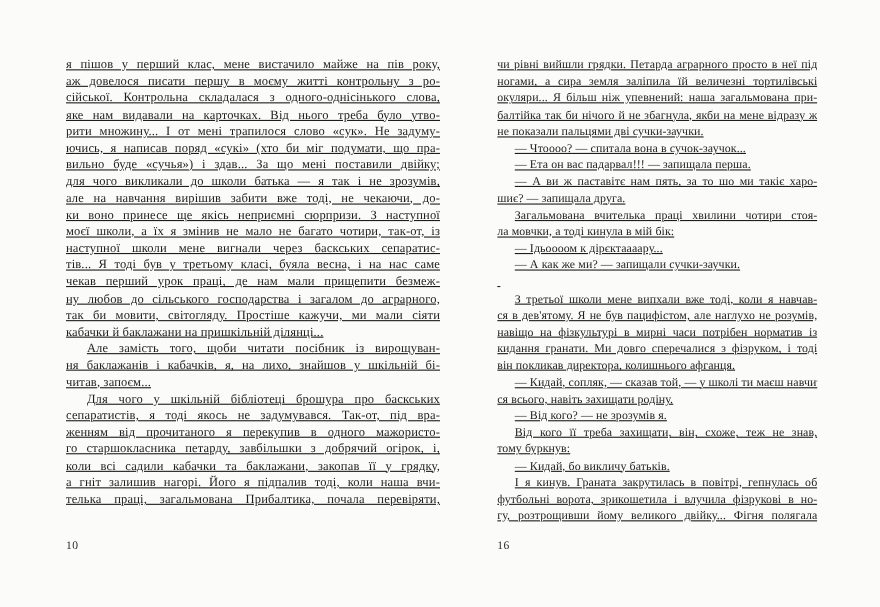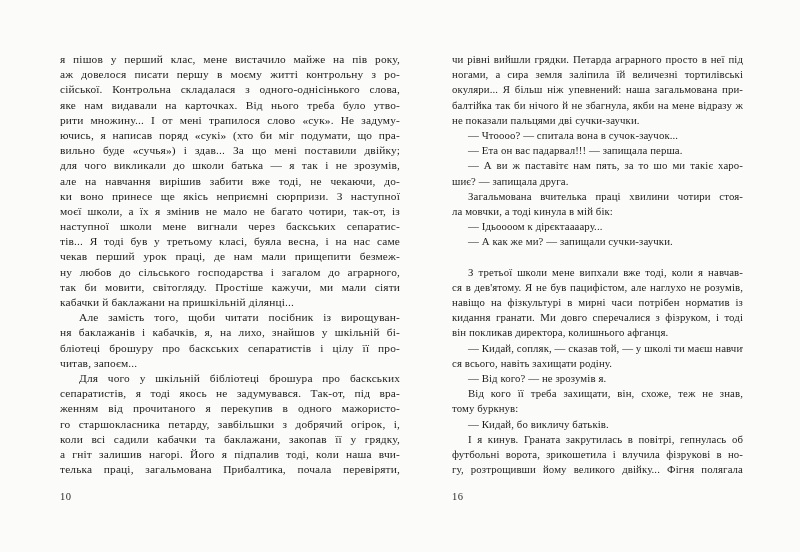--- a/index.html
+++ b/index.html
@@ -20,20 +20,21 @@
     height: 552px;
   }
   .page-left  { left: 60px;  width: 340px; }
   .page-right { left: 452px; width: 291px; }
   .textblock {
     position: absolute;
     top: 52px;
     left: 0;
     right: 0;
     color: var(--text, #1d1d1b);
+    text-decoration: underline;
   }
   .page-left  .textblock { font-size: 11.4px; letter-spacing: 0.15px; }
   .page-right .textblock { font-size: 10.8px; letter-spacing: 0.1px; }
   .line {
     height: 15.2px;
     line-height: 15.2px;
     text-align: justify;
     text-align-last: justify;
     overflow: hidden;
     white-space: nowrap;
@@ -71,21 +72,20 @@
         <div class="line">ки воно принесе ще якісь неприємні сюрпризи. З наступної</div>
         <div class="line">моєї школи, а їх я змінив не мало не багато чотири, так-от, із</div>
         <div class="line">наступної школи мене вигнали через баскських сепаратис-</div>
         <div class="line">тів... Я тоді був у третьому класі, буяла весна, і на нас саме</div>
         <div class="line">чекав перший урок праці, де нам мали прищепити безмеж-</div>
         <div class="line">ну любов до сільського господарства і загалом до аграрного,</div>
         <div class="line">так би мовити, світогляду. Простіше кажучи, ми мали сіяти</div>
         <div class="line last">кабачки й баклажани на пришкільній ділянці...</div>
         <div class="line indent">Але замість того, щоби читати посібник із вирощуван-</div>
         <div class="line">ня баклажанів і кабачків, я, на лихо, знайшов у шкільній бі-</div>
-        <div class="line">бліотеці брошуру про баскських сепаратистів і цілу її про-</div>
         <div class="line last">читав, запоєм...</div>
         <div class="line indent">Для чого у шкільній бібліотеці брошура про баскських</div>
         <div class="line">сепаратистів, я тоді якось не задумувався. Так-от, під вра-</div>
         <div class="line">женням від прочитаного я перекупив в одного мажористо-</div>
         <div class="line">го старшокласника петарду, завбільшки з добрячий огірок, і,</div>
         <div class="line">коли всі садили кабачки та баклажани, закопав її у грядку,</div>
         <div class="line">а гніт залишив нагорі. Його я підпалив тоді, коли наша вчи-</div>
         <div class="line">телька праці, загальмована Прибалтика, почала перевіряти,</div>
       </div>
     <div class="pagenum">10</div>

